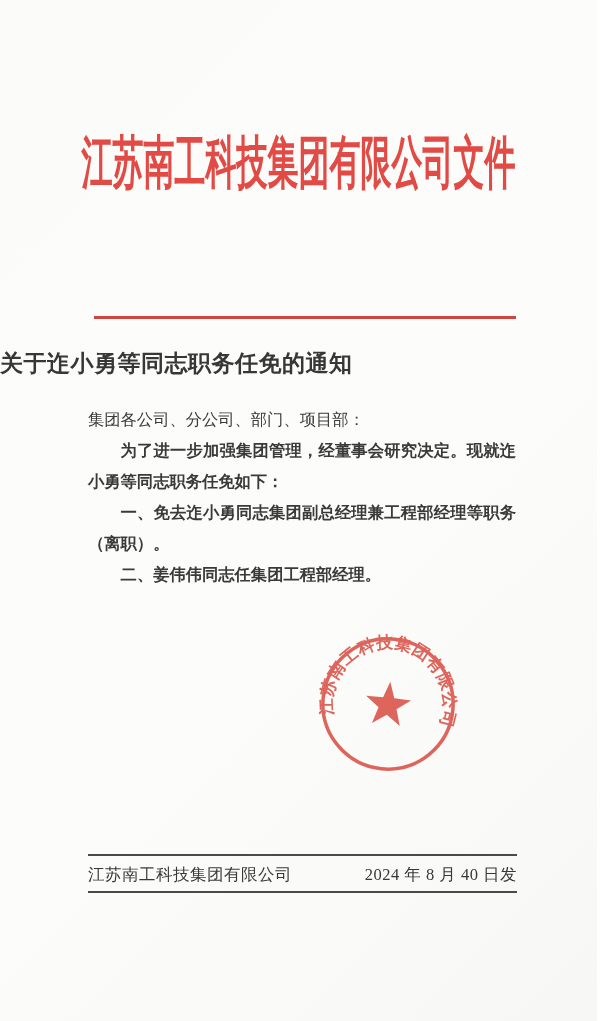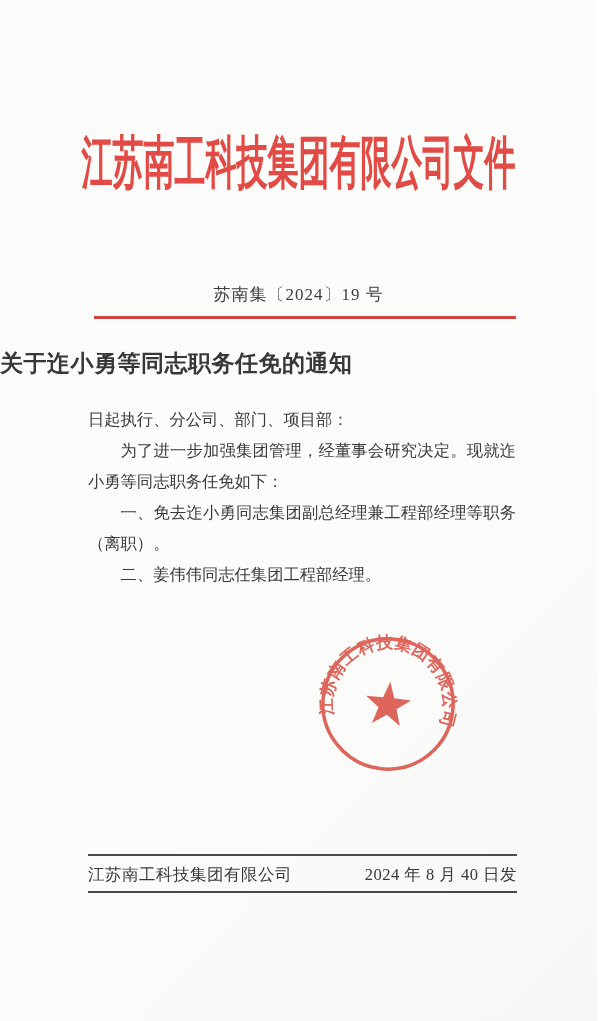--- a/index.html
+++ b/index.html
@@ -62,21 +62,21 @@
   
   .doc-body {
     position: absolute;
     top: 404px; left: 88px;
     width: 428px;
     font-size: 16.3px;
     line-height: 31px;
     color: #3a3a3a;
     text-align: justify;
   }
-  .doc-body .para { text-indent: 2em; }
+  .doc-body .para { text-indent: 2em; font-weight: bold; }
   .doc-body .salutation { text-indent: 0; }
   
   .sign-date {
     position: absolute;
     top: 729px; left: 322px;
     font-size: 17px;
     color: #3a3a3a;
     letter-spacing: 1px;
     white-space: nowrap;
     z-index: 1;
@@ -114,28 +114,27 @@
 </style>
 </head>
 <body>
 
 <div class="page">
 
   <div class="org-title-wrap">
     <span class="org-title">江苏南工科技集团有限公司文件</span>
   </div>
 
-  <div class="doc-number">苏南集〔2024〕19 号</div>
 
   <div class="red-rule"></div>
 
   <div class="doc-title">关于迮小勇等同志职务任免的通知</div>
 
   <div class="doc-body">
-    <div class="salutation">日起执行、分公司、部门、项目部：</div>
+    <div class="salutation">集团各公司、分公司、部门、项目部：</div>
     <div class="para">为了进一步加强集团管理，经董事会研究决定。现就迮小勇等同志职务任免如下：</div>
     <div class="para">一、免去迮小勇同志集团副总经理兼工程部经理等职务（离职）。</div>
     <div class="para">二、姜伟伟同志任集团工程部经理。</div>
   </div>
 
 
   <svg class="seal" viewBox="0 0 200 200">
     <circle cx="100" cy="100" r="93" fill="none" stroke="#d8453a" stroke-width="5"></circle>
     <polygon points="100,68 108,91 132.3,91.5 112.9,106.2 120,129.5 100,115.6 80,129.5 87.1,106.2 67.7,91.5 92,91" fill="#d8453a"></polygon>
     <path id="sealArc" d="M 24.8,127.4 A 80,80 0 1 1 175.2,127.4" fill="none"></path>

